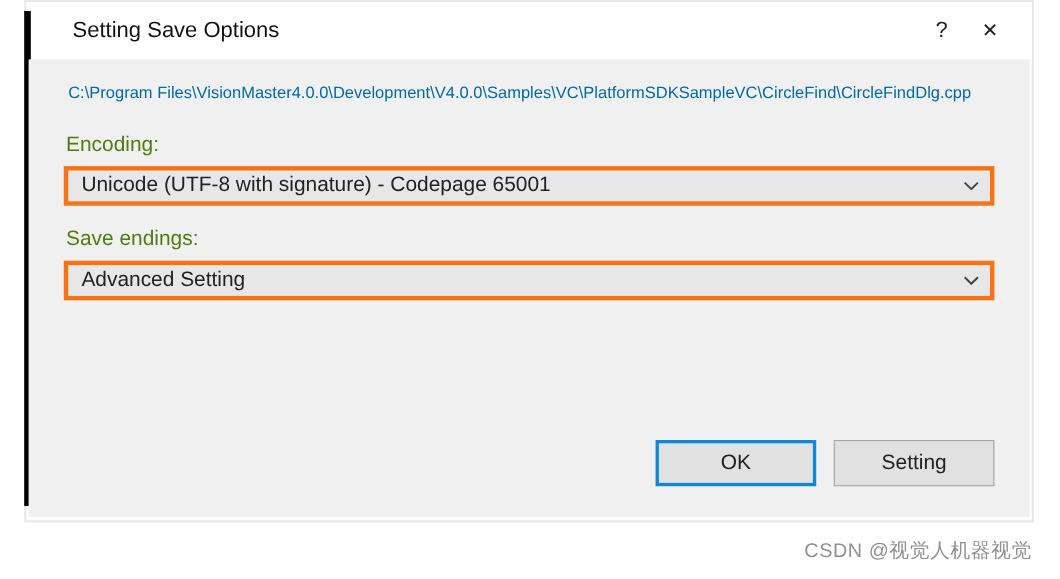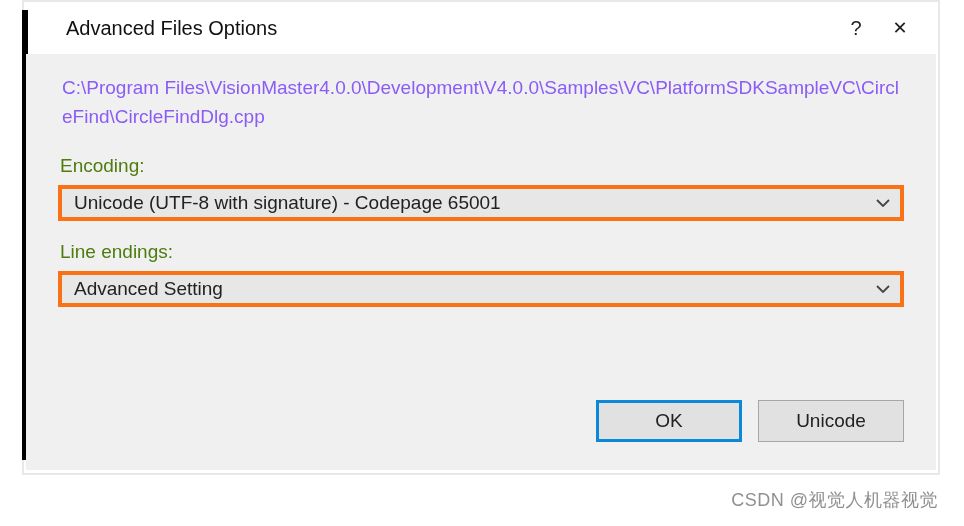--- a/index.html
+++ b/index.html
@@ -7,21 +7,21 @@
     .frame { position: absolute; left: 22px; top: 0; width: 918px; height: 475px; border: 2px solid #e8e8e8; background: #ffffff; }
     .frame .left-edge { position: absolute; left: -2px; top: 8px; width: 6px; height: 450px; background: #000; }
 
     .titlebar { height: 52px; display: flex; align-items: center; padding-left: 42px; padding-right: 16px; background: #ffffff; }
     .titlebar .title { font-size: 20px; color: #111; font-weight: 400; flex: 1; }
     .titlebar .help { width: 44px; text-align: center; font-size: 20px; color: #222; }
     .titlebar .close { width: 44px; text-align: center; font-size: 18px; color: #222; cursor: default; }
 
     .client { background: #f0f0f0; margin: 0 2px 2px 2px; height: calc(100% - 55px); padding: 20px 32px 0 32px; position: relative; }
 
-    .path { font-size: 19px; color: #8b5cf6; line-height: 1.5; margin-bottom: 24px; padding-left: 4px; word-break: break-all; }
+    .path { font-size: 15px; color: #0369a1; line-height: 1.5; margin-bottom: 24px; padding-left: 4px; word-break: break-all; }
 
     .label { font-size: 19px; color: #4d7c0f; margin-bottom: 8px; padding-left: 2px; }
 
     .combo { position: relative; width: 100%; height: 36px; background: #e7e7e7; border: 4px solid #f97316; margin-bottom: 20px; display: flex; align-items: center; }
     .combo .value { flex: 1; padding: 0 12px; font-size: 19px; color: #222; white-space: nowrap; overflow: hidden; }
     .combo .chev { width: 34px; height: 100%; display:flex; align-items:center; justify-content:center; }
     .combo .chev svg { width: 14px; height: 8px; }
 
     .btn-row { position: absolute; right: 32px; bottom: 28px; display: flex; gap: 16px; }
     .btn { width: 146px; height: 42px; border: 1px solid #a6a6a6; background: #e1e1e1; font-size: 19px; color: #222; display:flex; align-items:center; justify-content:center; cursor: default; }
@@ -29,50 +29,50 @@
 
     .watermark { position: absolute; right: 26px; bottom: 14px; font-size: 18px; color: #909090; letter-spacing: 0.5px; margin-top: 45px; }
   </style>
 </head>
 <body>
 
 <div class="frame">
   <div class="left-edge"></div>
 
   <div class="titlebar">
-    <div class="title">Advanced Files Options</div>
+    <div class="title">Setting Save Options</div>
     <div class="help">?</div>
     <div class="close">✕</div>
   </div>
 
   <div class="client">
 
     <div class="path">C:\Program Files\VisionMaster4.0.0\Development\V4.0.0\Samples\VC\PlatformSDKSampleVC\CircleFind\CircleFindDlg.cpp</div>
 
     <div class="label">Encoding:</div>
     <div class="combo">
       <div class="value">Unicode (UTF-8 with signature) - Codepage 65001</div>
       <div class="chev">
         <svg viewBox="0 0 14 8">
             <path d="M1 1l6 6 6-6" fill="none" stroke="#444" stroke-width="1.8"></path>
           </svg>
       </div>
     </div>
 
-    <div class="label">Line endings:</div>
+    <div class="label">Save endings:</div>
     <div class="combo">
       <div class="value">Advanced Setting</div>
       <div class="chev">
         <svg viewBox="0 0 14 8">
             <path d="M1 1l6 6 6-6" fill="none" stroke="#444" stroke-width="1.8"></path>
           </svg>
       </div>
     </div>
 
     <div class="btn-row">
       <div class="btn default">OK</div>
-      <div class="btn">Unicode</div>
+      <div class="btn">Setting</div>
     </div>
 
   </div>
 </div>
 
 <div class="watermark">CSDN @视觉人机器视觉</div>
 
 </body></html>

